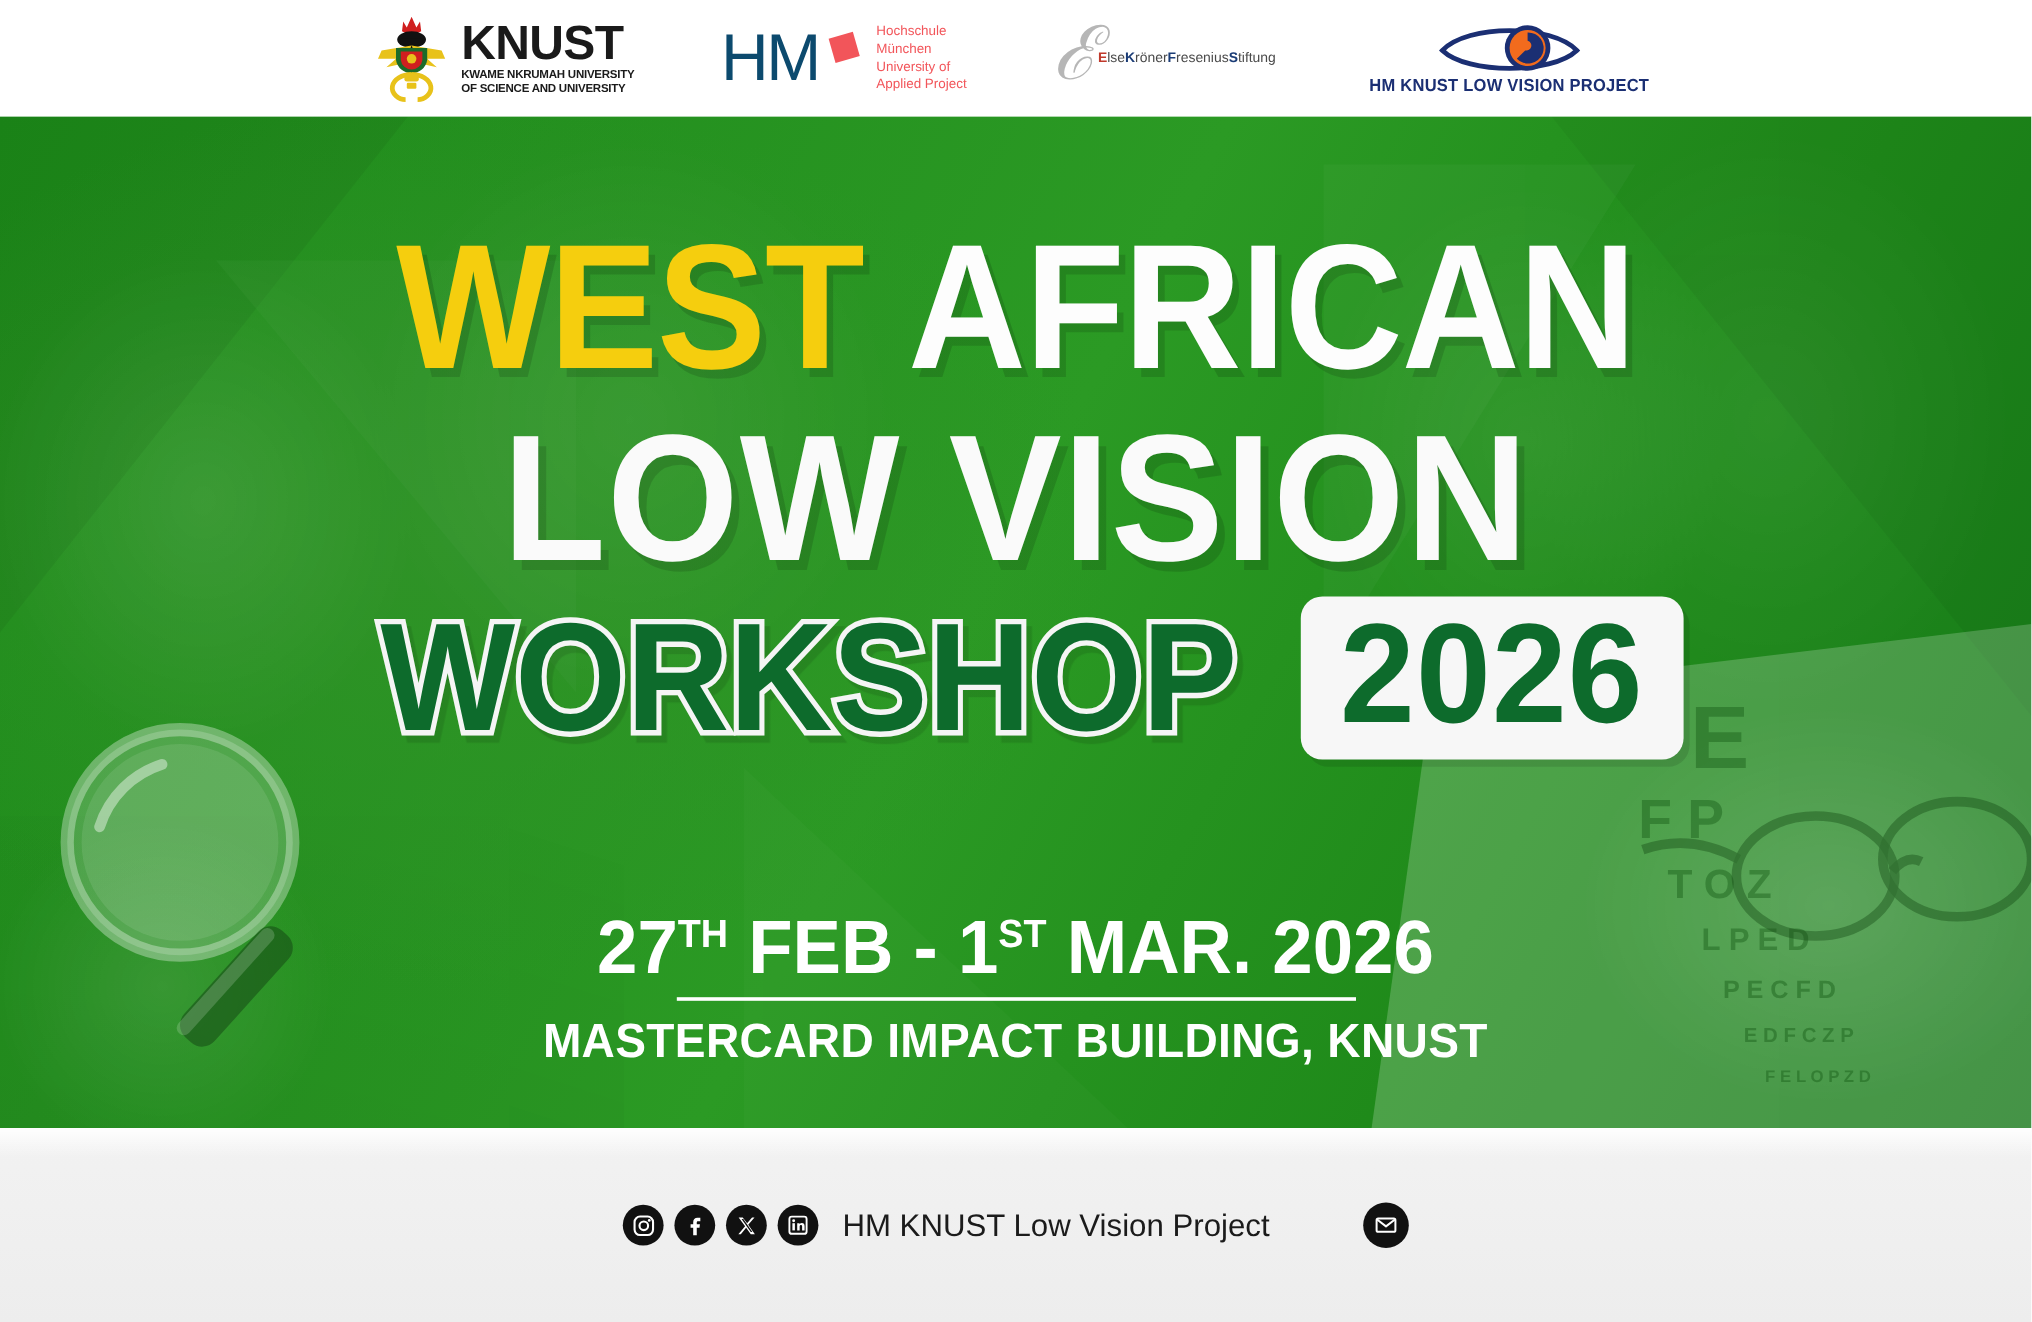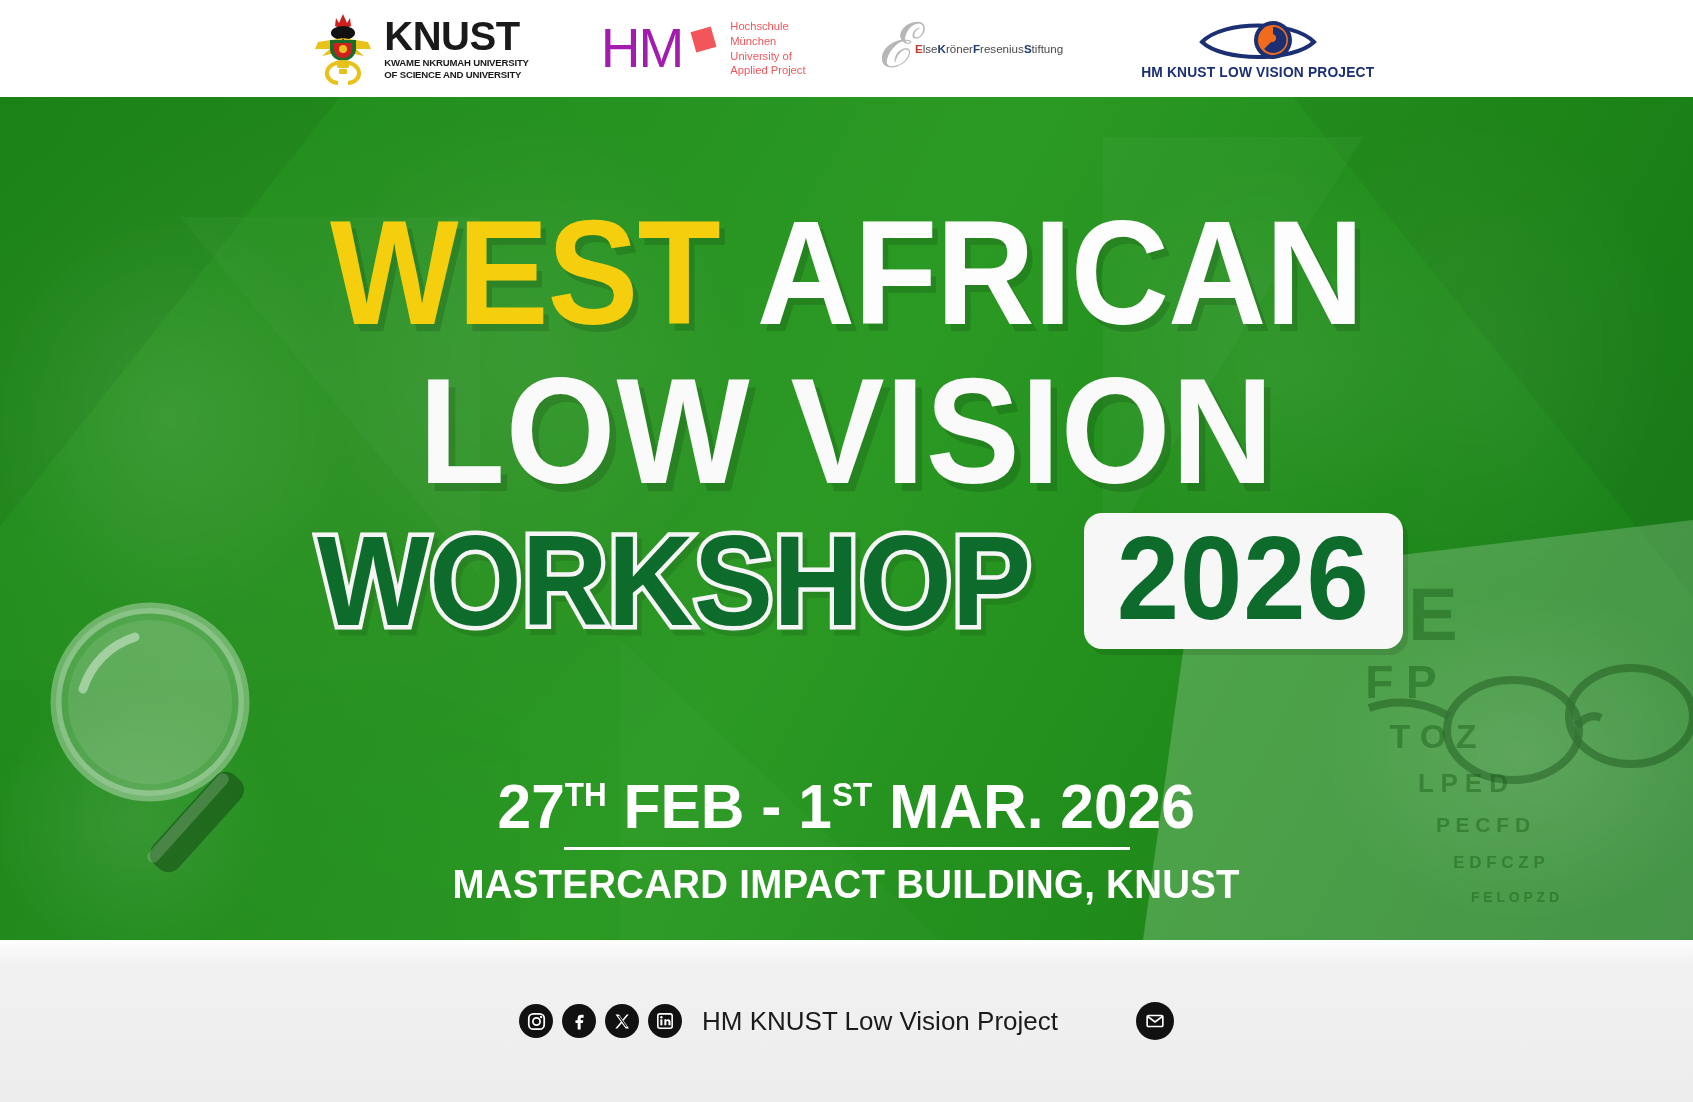--- a/index.html
+++ b/index.html
@@ -56,21 +56,21 @@
     letter-spacing: -0.2px;
     margin-top: 2px;
   }
 
   
   .hm-logo { gap: 9px; }
   .hm-mark {
     font-family: "Liberation Sans", sans-serif;
     font-weight: 400;
     font-size: 55px;
-    color: #a21caf;
+    color: #0c4a6e;
     line-height: 0.9;
     letter-spacing: -2px;
   }
   .hm-square {
     width: 21px; height: 21px;
     background: #f2555a;
     transform: rotate(-16deg);
     align-self: flex-start;
     margin-top: 10px;
     margin-left: 2px;
@@ -162,21 +162,21 @@
         background: linear-gradient(18deg, rgba(0,0,0,0.10), rgba(0,0,0,0)); }
 
   
   .magnifier { position: absolute; left: 30px; bottom: 48px; width: 300px; height: 300px; opacity: 0.95; }
   
   .eyechart { position: absolute; right: 0px; bottom: 0px; width: 560px; height: 420px; opacity: 0.92; }
 
   
   .title-block {
     position: absolute;
-    left: 0; top: 16px;
+    left: 0; top: 0;
     width: 1693px; height: 843px;
     z-index: 10;
   }
 
   .line-top {
     position: absolute;
     left: 0; right: 0; top: 86px;
     text-align: center;
     font-family: "Liberation Sans Narrow", "Liberation Sans", sans-serif;
     font-weight: bold;

